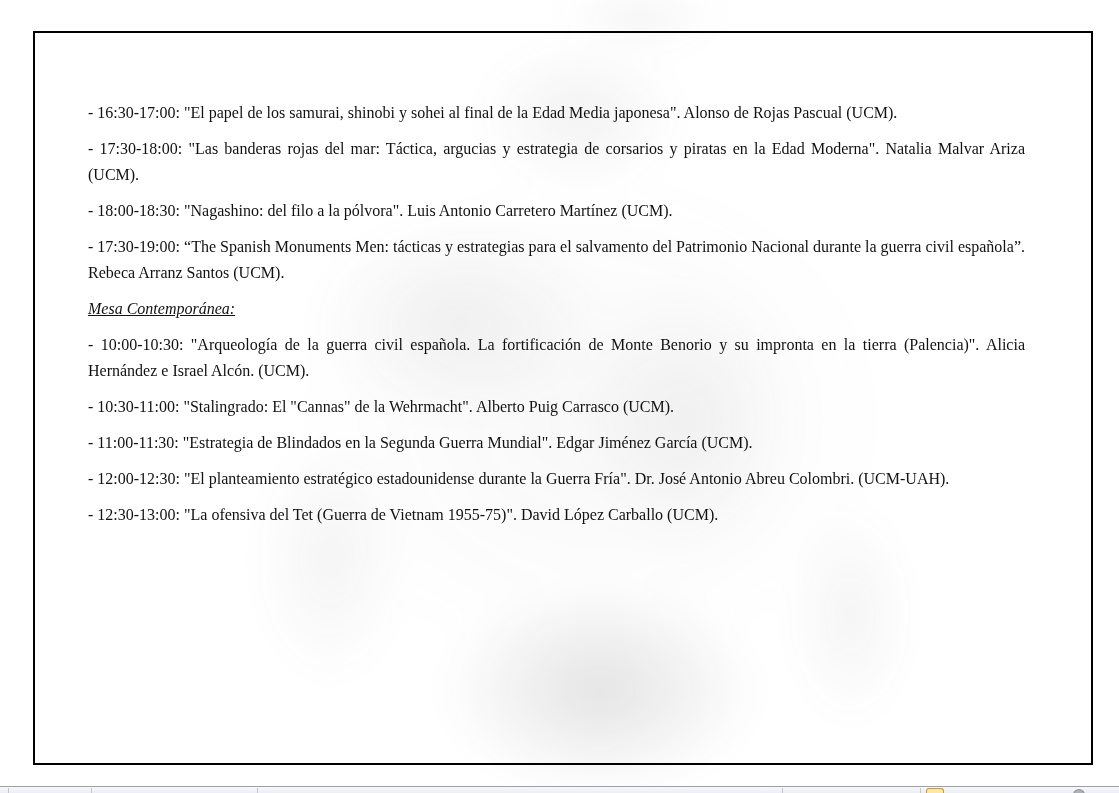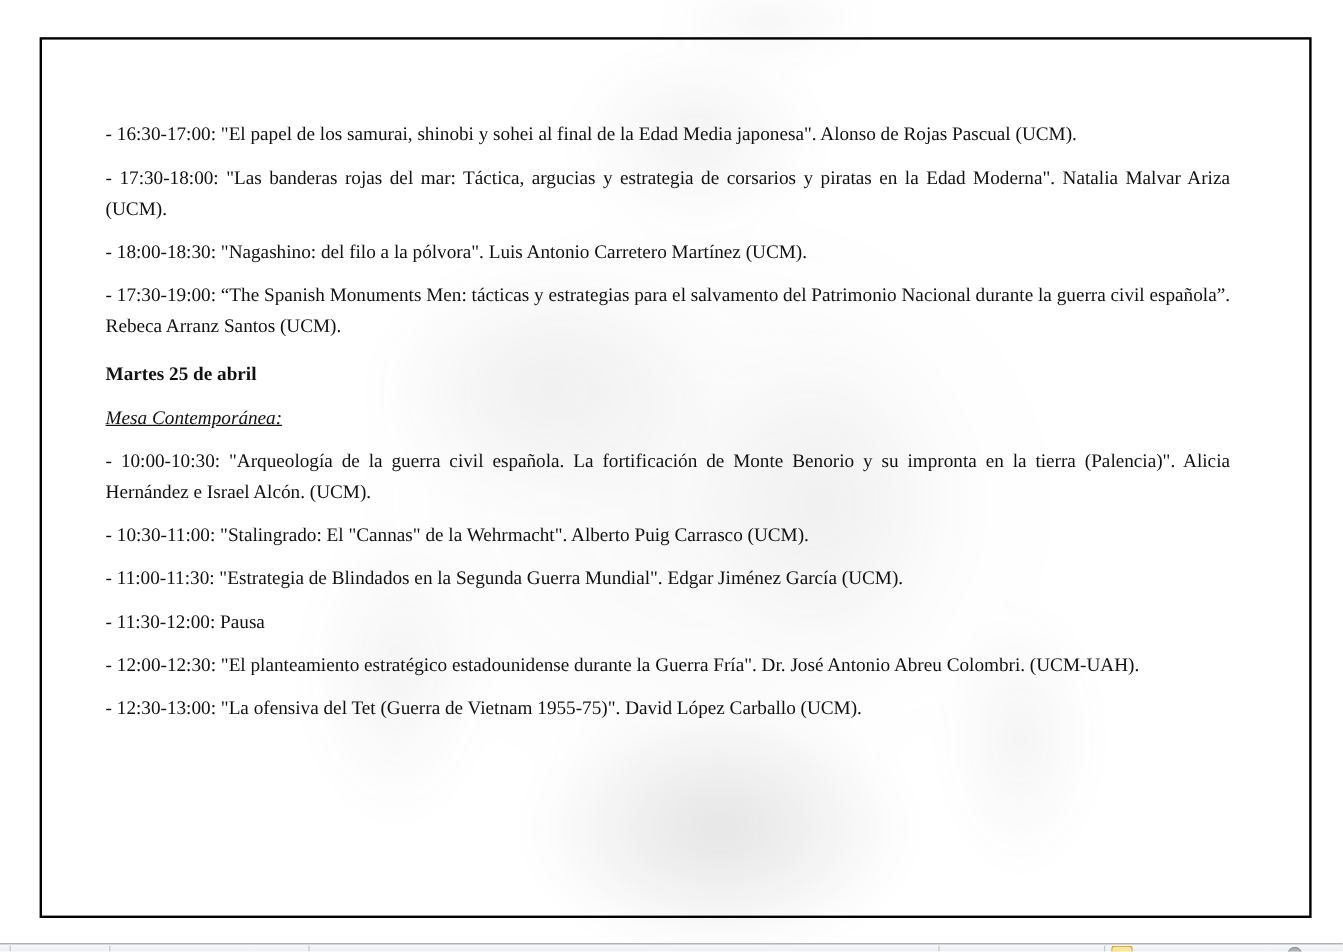--- a/index.html
+++ b/index.html
@@ -83,27 +83,25 @@
 <div class="watermark"></div>
 
 <div class="page-border"></div>
 
 <div class="doc-content">
   <p>- 16:30-17:00: "El papel de los samurai, shinobi y sohei al final de la Edad Media japonesa". Alonso de Rojas Pascual (UCM).</p>
   <p>- 17:30-18:00: "Las banderas rojas del mar: Táctica, argucias y estrategia de corsarios y piratas en la Edad Moderna". Natalia Malvar Ariza (UCM).</p>
   <p>- 18:00-18:30: "Nagashino: del filo a la pólvora". Luis Antonio Carretero Martínez (UCM).</p>
   <p>- 17:30-19:00: “The Spanish Monuments Men: tácticas y estrategias para el salvamento del Patrimonio Nacional durante la guerra civil española”. Rebeca Arranz Santos (UCM).</p>
 
-  <p class="day-heading">Martes 25 de abril</p>
   <p class="mesa-heading">Mesa Contemporánea:</p>
 
   <p>- 10:00-10:30: "Arqueología de la guerra civil española. La fortificación de Monte Benorio y su impronta en la tierra (Palencia)". Alicia Hernández e Israel Alcón. (UCM).</p>
   <p>- 10:30-11:00: "Stalingrado: El "Cannas" de la Wehrmacht". Alberto Puig Carrasco (UCM).</p>
   <p>- 11:00-11:30:  "Estrategia de Blindados en la Segunda Guerra Mundial". Edgar Jiménez García (UCM).</p>
-  <p>- 11:30-12:00: Pausa</p>
   <p>- 12:00-12:30: "El planteamiento estratégico estadounidense durante la Guerra Fría". Dr. José Antonio Abreu Colombri. (UCM-UAH).</p>
   <p>- 12:30-13:00: "La ofensiva del Tet (Guerra de Vietnam 1955-75)".  David López Carballo (UCM).</p>
 </div>
 
 <div class="status-bar">
   <div class="sb-divider" style="left:8px"></div>
   <div class="sb-divider" style="left:91px"></div>
   <div class="sb-divider" style="left:257px"></div>
   <div class="sb-divider" style="left:782px"></div>
   <div class="sb-divider" style="left:920px"></div>

